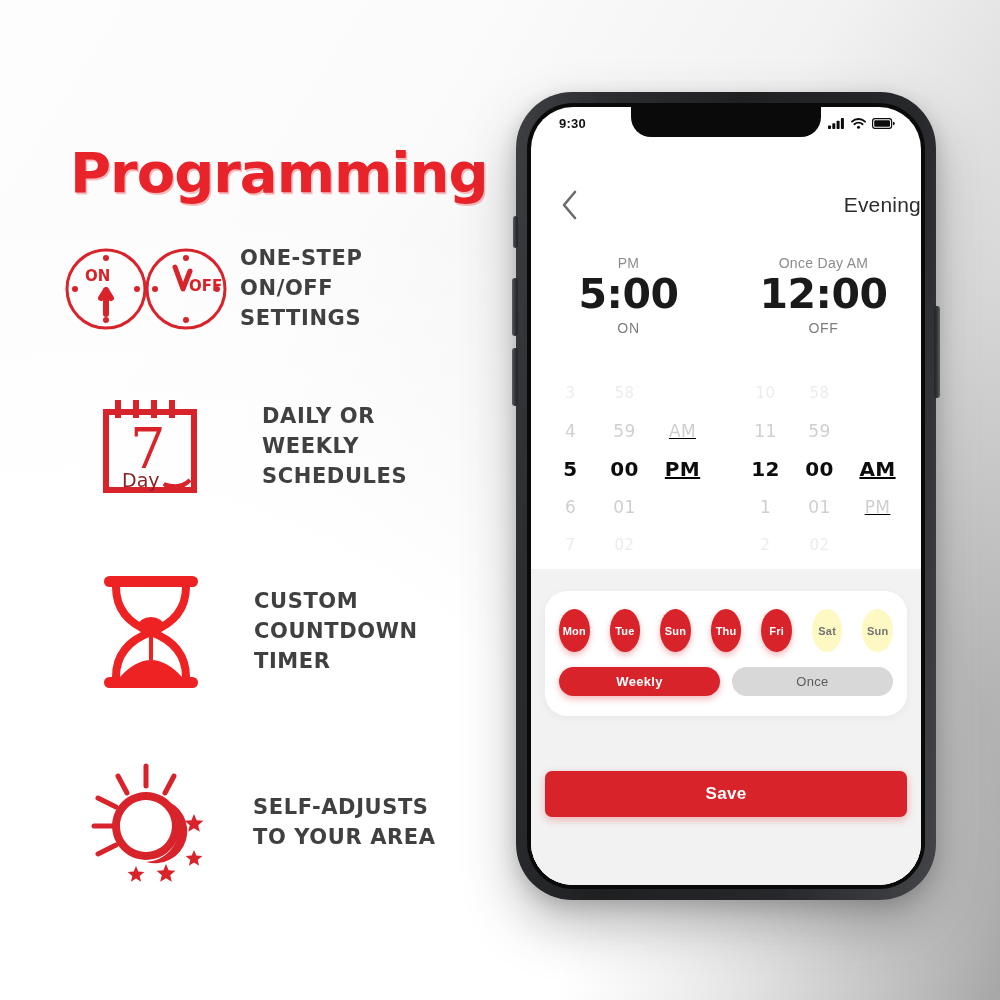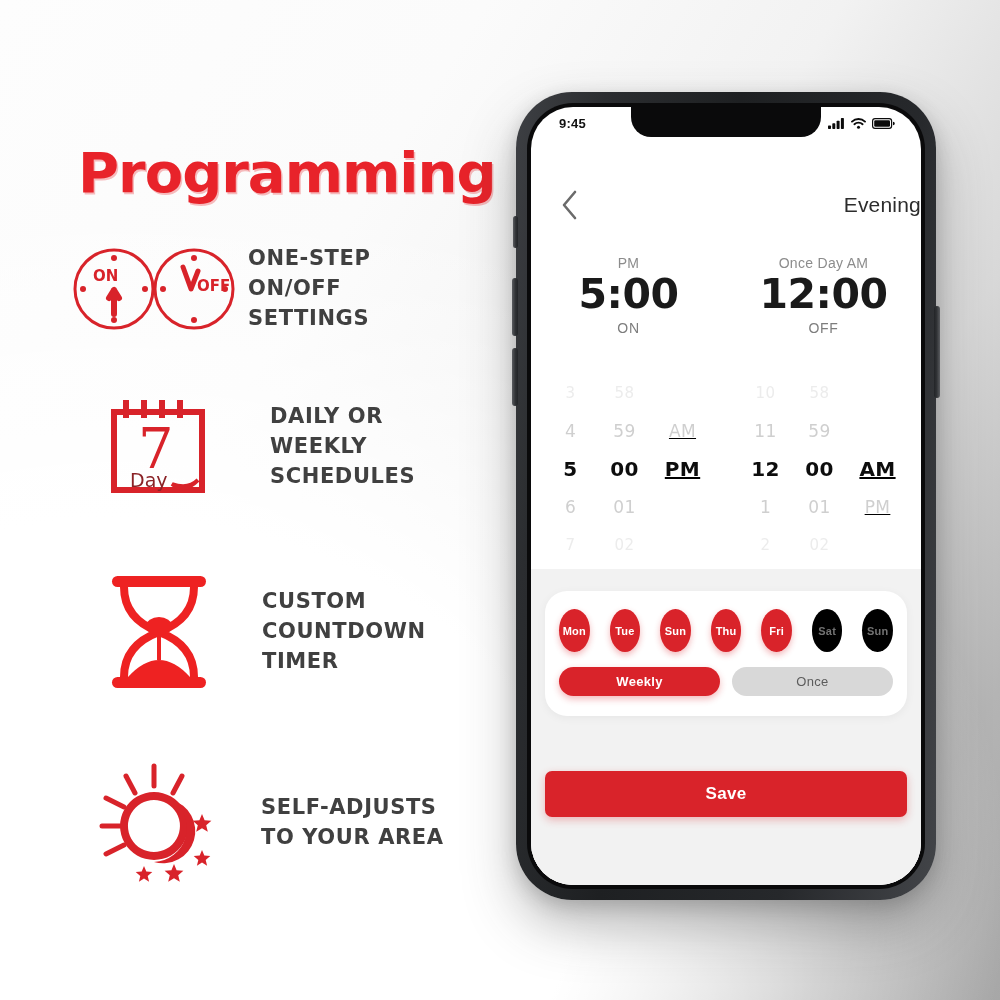--- a/index.html
+++ b/index.html
@@ -21,21 +21,21 @@
     position: absolute;
     inset: 0;
     background:
       radial-gradient(ellipse 120% 95% at 12% 88%, #ffffff 0%, #ffffff 38%, rgba(255,255,255,0) 74%),
       linear-gradient(122deg, #fdfdfd 0%, #fbfbfb 30%, #f2f2f2 52%, #d8d8d8 72%, #b4b4b4 88%, #a7a7a7 100%);
   }
 
   
   #left-panel {
     position: absolute;
-    left: 12px; top: 0;
+    left: 4px; top: 0;
     width: 500px; height: 1000px;
   }
 
   #page-title {
     position: absolute;
     left: 66px;
     top: 140px;
     font-size: 56px;
     font-weight: bold;
     color: #e8232a;
@@ -288,21 +288,21 @@
     font-weight: bold;
     letter-spacing: 0.2px;
     cursor: pointer;
   }
   .day-pill.on {
     background: #d9232a;
     color: #ffffff;
     box-shadow: 0 3px 6px rgba(217,35,42,0.32);
   }
   .day-pill.off {
-    background: #000000;
+    background: #fef9c3;
     color: #737373;
     text-align: right;
   }
 
   #repeat-row {
     display: flex;
     gap: 12px;
     margin-top: 15px;
   }
   .repeat-btn {
@@ -461,21 +461,21 @@
   <div class="side-btn" id="btn-vol-up"></div>
   <div class="side-btn" id="btn-vol-dn"></div>
   <div class="side-btn" id="btn-power"></div>
 
   <div id="phone-inner-bezel">
     <div id="screen">
 
       <div id="notch"></div>
 
       <div id="status-bar">
-        <div id="status-time">9:45</div>
+        <div id="status-time">9:30</div>
         <div id="status-icons">
           <svg width="17" height="11" viewBox="0 0 17 11">
             <rect x="0" y="7.5" width="3" height="3.5" rx="0.7" fill="#0b0b0b"></rect>
             <rect x="4.3" y="5.2" width="3" height="5.8" rx="0.7" fill="#0b0b0b"></rect>
             <rect x="8.6" y="2.7" width="3" height="8.3" rx="0.7" fill="#0b0b0b"></rect>
             <rect x="12.9" y="0" width="3" height="11" rx="0.7" fill="#0b0b0b"></rect>
           </svg>
           <svg width="15" height="11" viewBox="0 0 15 11">
             <path d="M1 3.6 A9.6 9.6 0 0 1 14 3.6" fill="none" stroke="#0b0b0b" stroke-width="1.9" stroke-linecap="round"></path>
             <path d="M3.4 6.2 A6 6 0 0 1 11.6 6.2" fill="none" stroke="#0b0b0b" stroke-width="1.9" stroke-linecap="round"></path>

